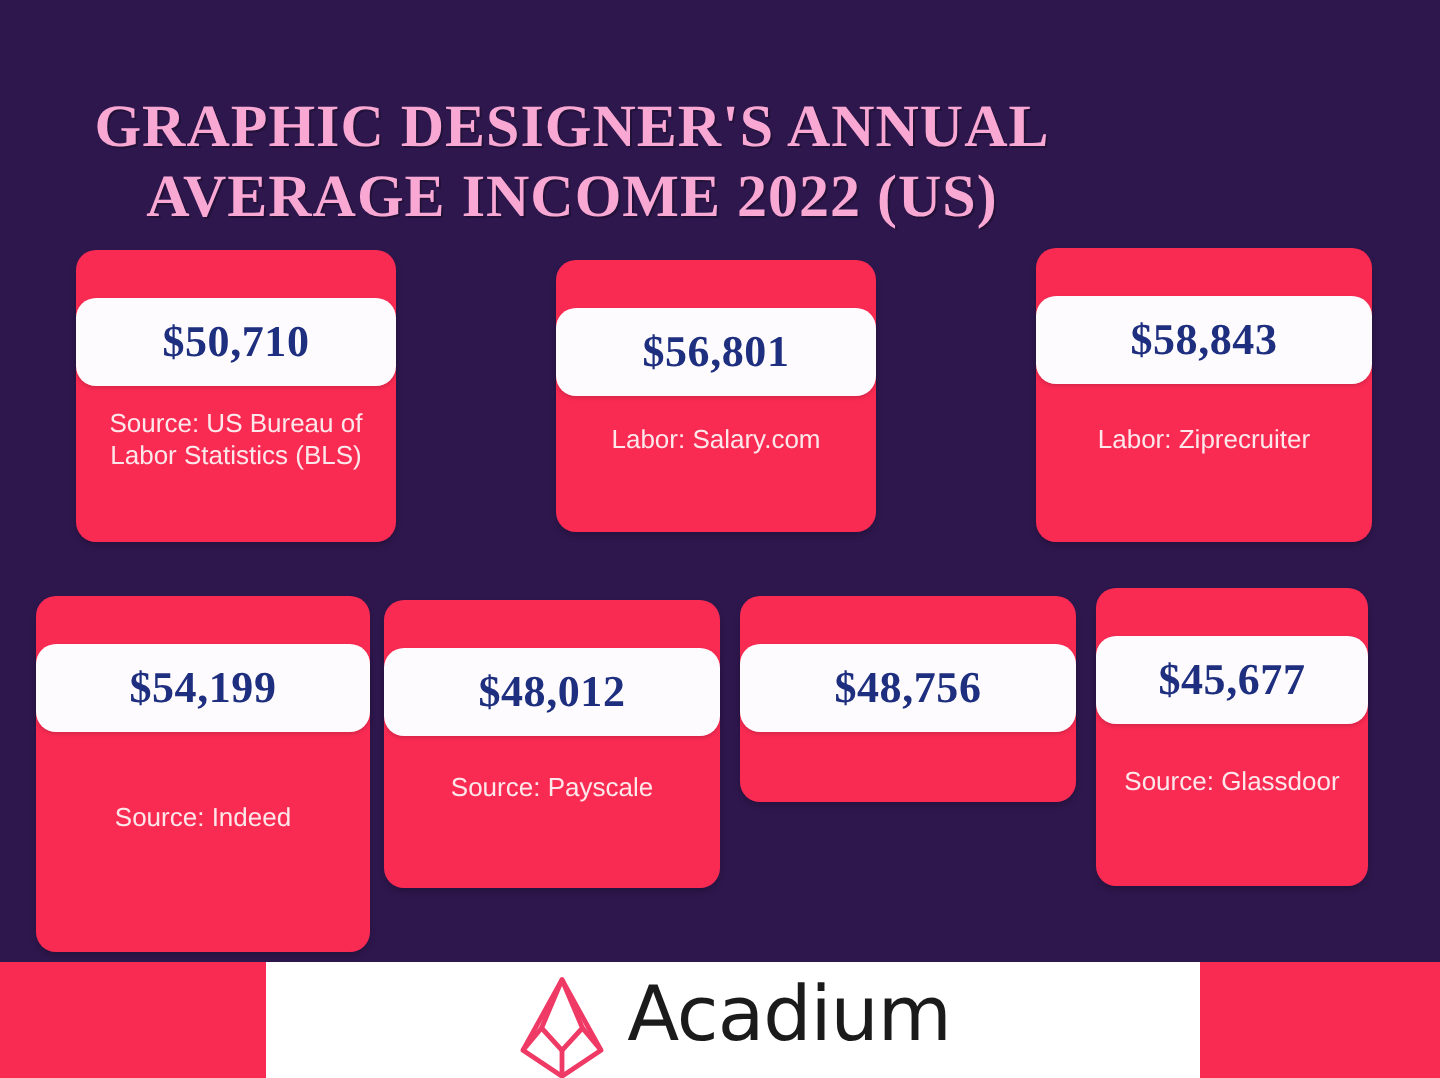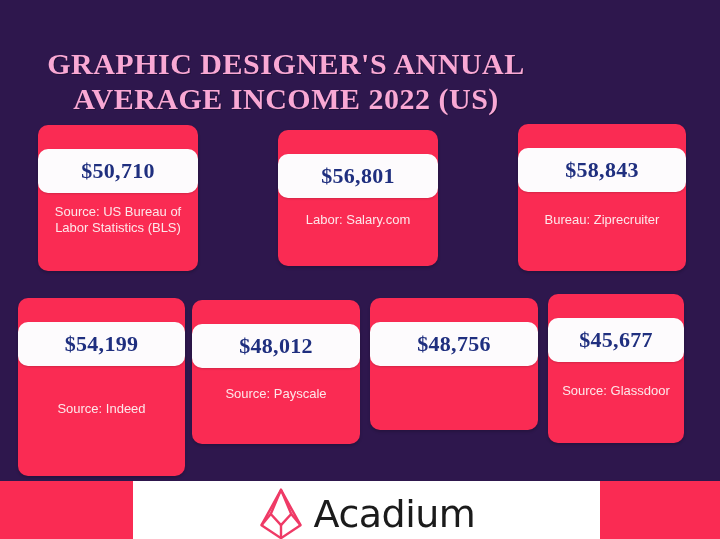--- a/index.html
+++ b/index.html
@@ -88,21 +88,21 @@
     box-sizing: border-box;
   }
 
   
   #card-0 { left: 38px;  top: 125px; width: 160px; height: 146px; }
   #card-1 { left: 278px; top: 130px; width: 160px; height: 136px; }
   #card-2 { left: 518px; top: 124px; width: 168px; height: 147px; padding-left: 28px; }
   
   #card-3 { left: 18px;  top: 298px; width: 167px; height: 178px; }
   #card-4 { left: 192px; top: 300px; width: 168px; height: 144px; }
-  #card-5 { left: 370px; top: 298px; width: 168px; height: 132px; }
+  #card-5 { left: 370px; top: 298px; width: 168px; height: 103px; }
   #card-6 { left: 548px; top: 294px; width: 136px; height: 149px; }
 
   
   .footer {
     position: absolute;
     left: 0;
     bottom: 0;
     width: 720px;
     height: 58px;
     background: #fa2b53;
@@ -113,21 +113,20 @@
     top: 0;
     width: 467px;
     height: 58px;
     background: #ffffff;
     display: flex;
     align-items: center;
     justify-content: center;
   }
   .logo-row {
     display: flex;
-    align-items: center;
     gap: 10px;
     transform: translateY(4px);
   }
   .logo-mark {
     width: 46px;
     height: 52px;
     flex: 0 0 auto;
   }
   .logo-word {
     font-family: "DejaVu Sans", sans-serif;
@@ -151,21 +150,21 @@
   <div class="card" id="card-0">
     <div class="card-value">$50,710</div>
     <div class="card-source">Source: US Bureau of Labor Statistics (BLS)</div>
   </div>
   <div class="card" id="card-1">
     <div class="card-value">$56,801</div>
     <div class="card-source">Labor: Salary.com</div>
   </div>
   <div class="card" id="card-2">
     <div class="card-value">$58,843</div>
-    <div class="card-source">Bureau: Ziprecruiter</div>
+    <div class="card-source">Labor: Ziprecruiter</div>
   </div>
 
   <div class="card" id="card-3">
     <div class="card-value">$54,199</div>
     <div class="card-source">Source: Indeed</div>
   </div>
   <div class="card" id="card-4">
     <div class="card-value">$48,012</div>
     <div class="card-source">Source: Payscale</div>
   </div>

